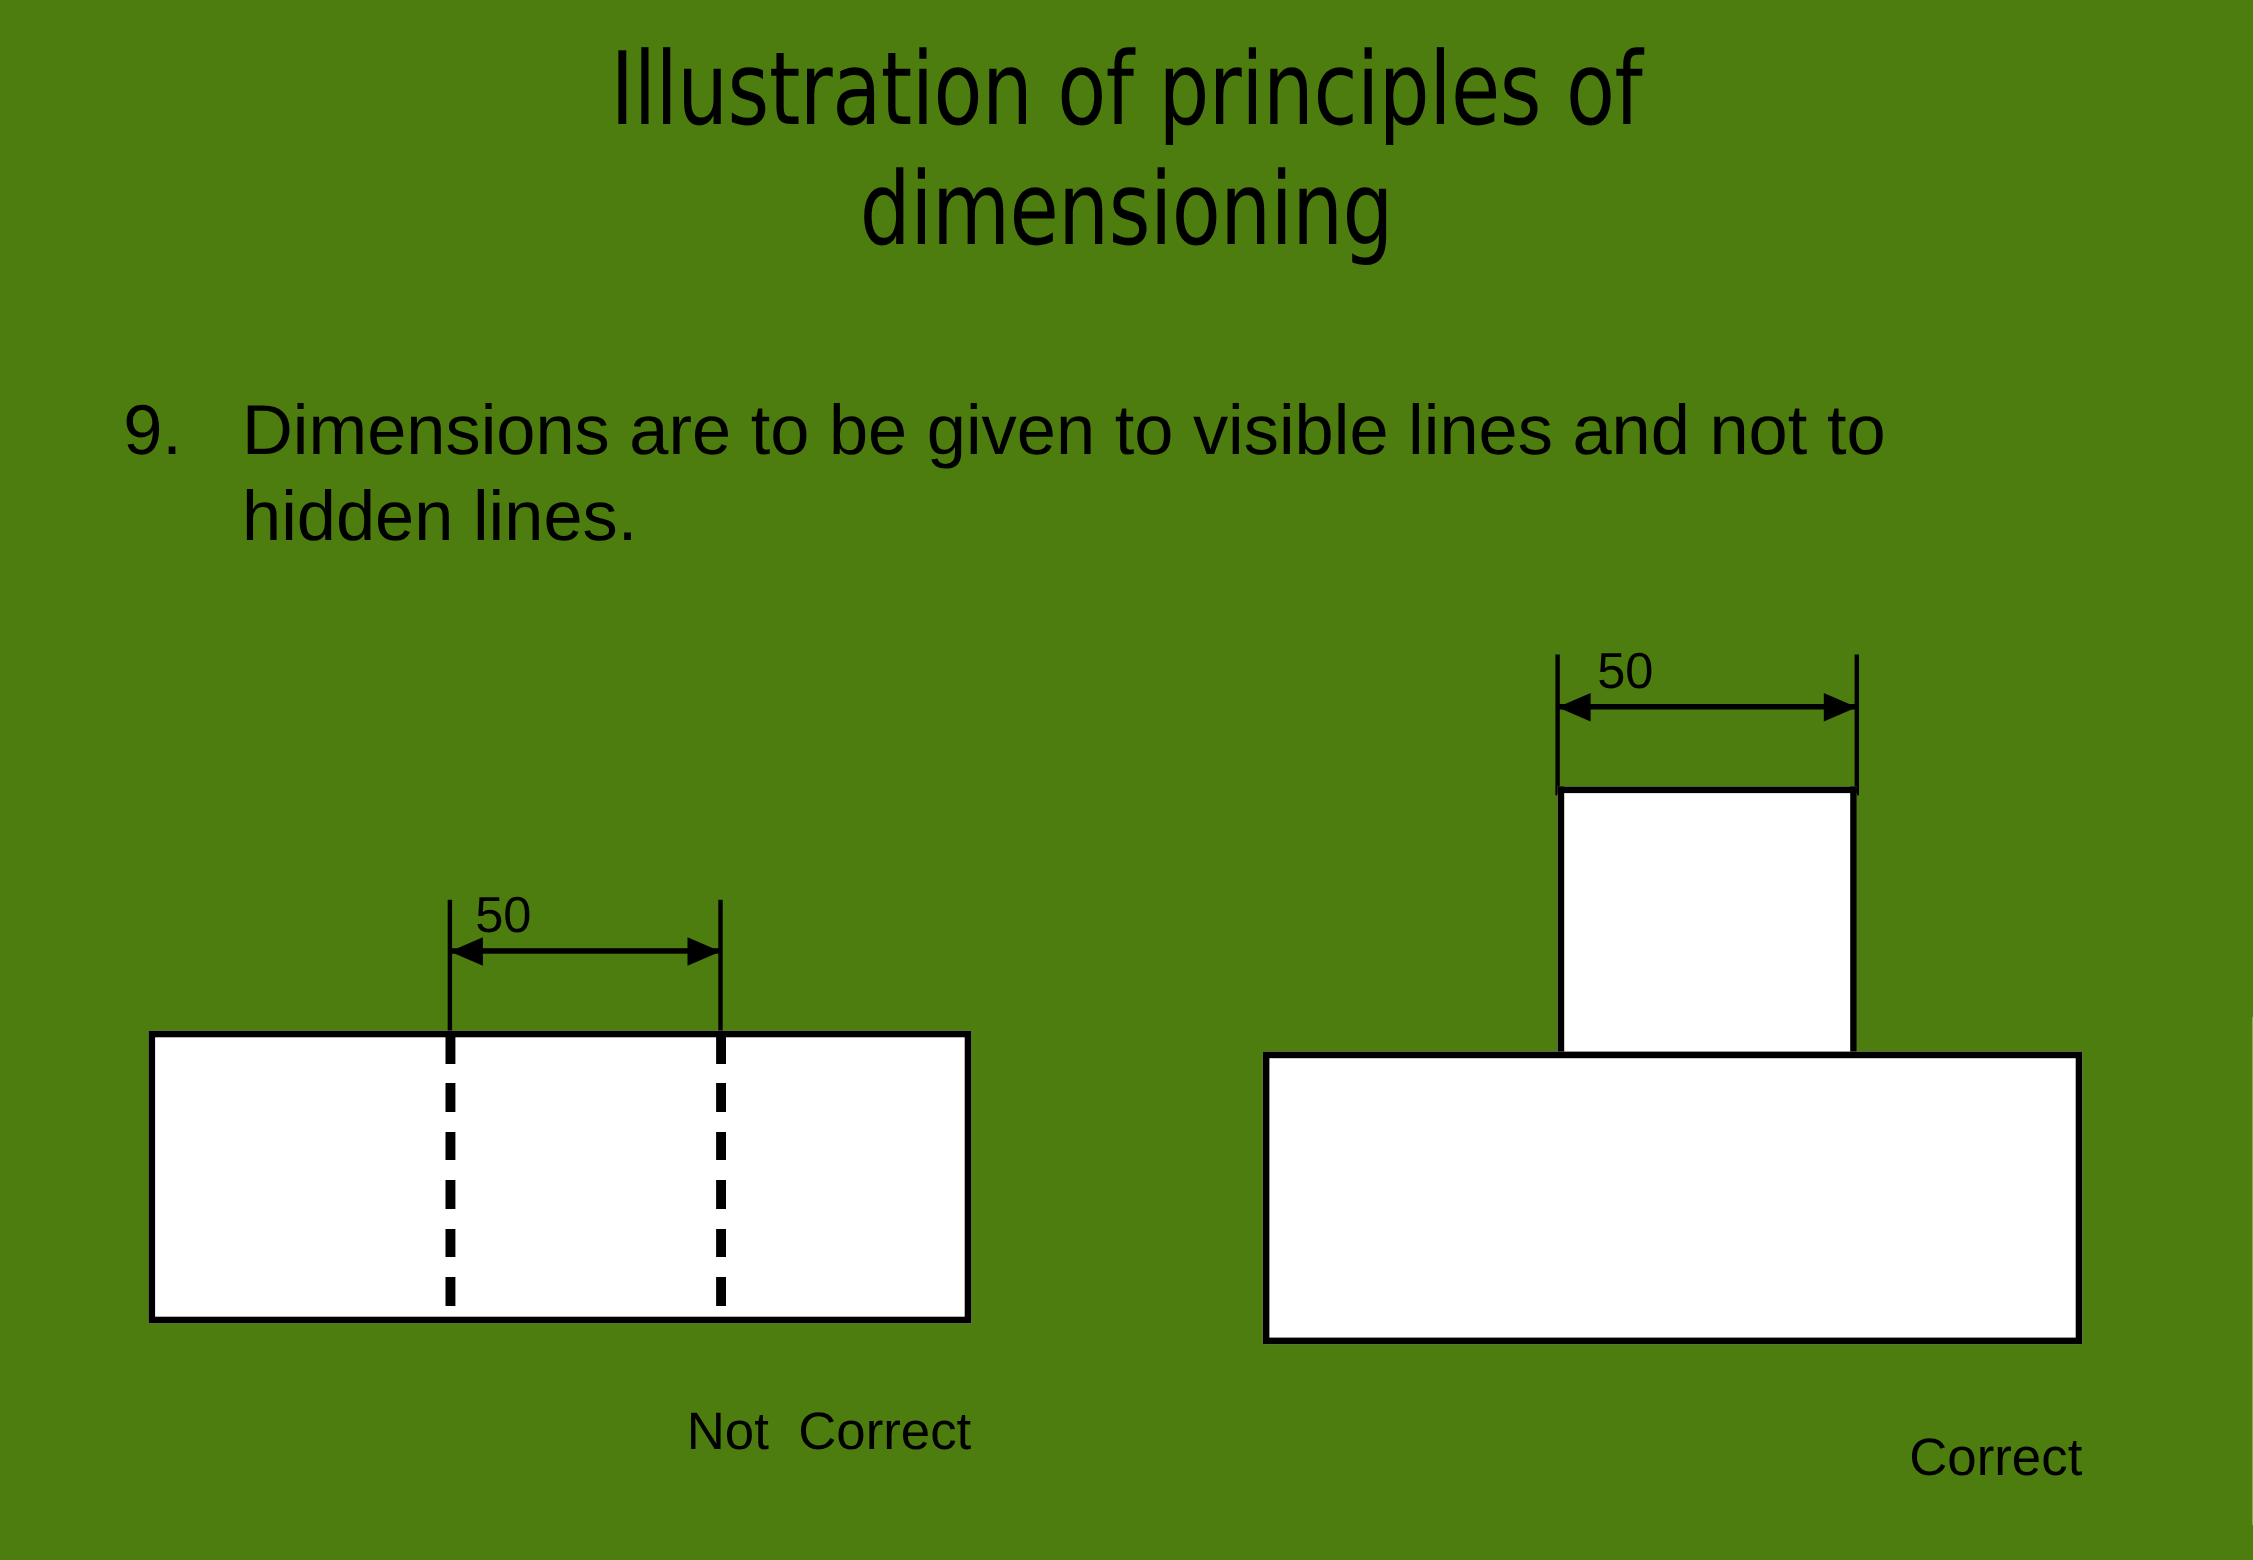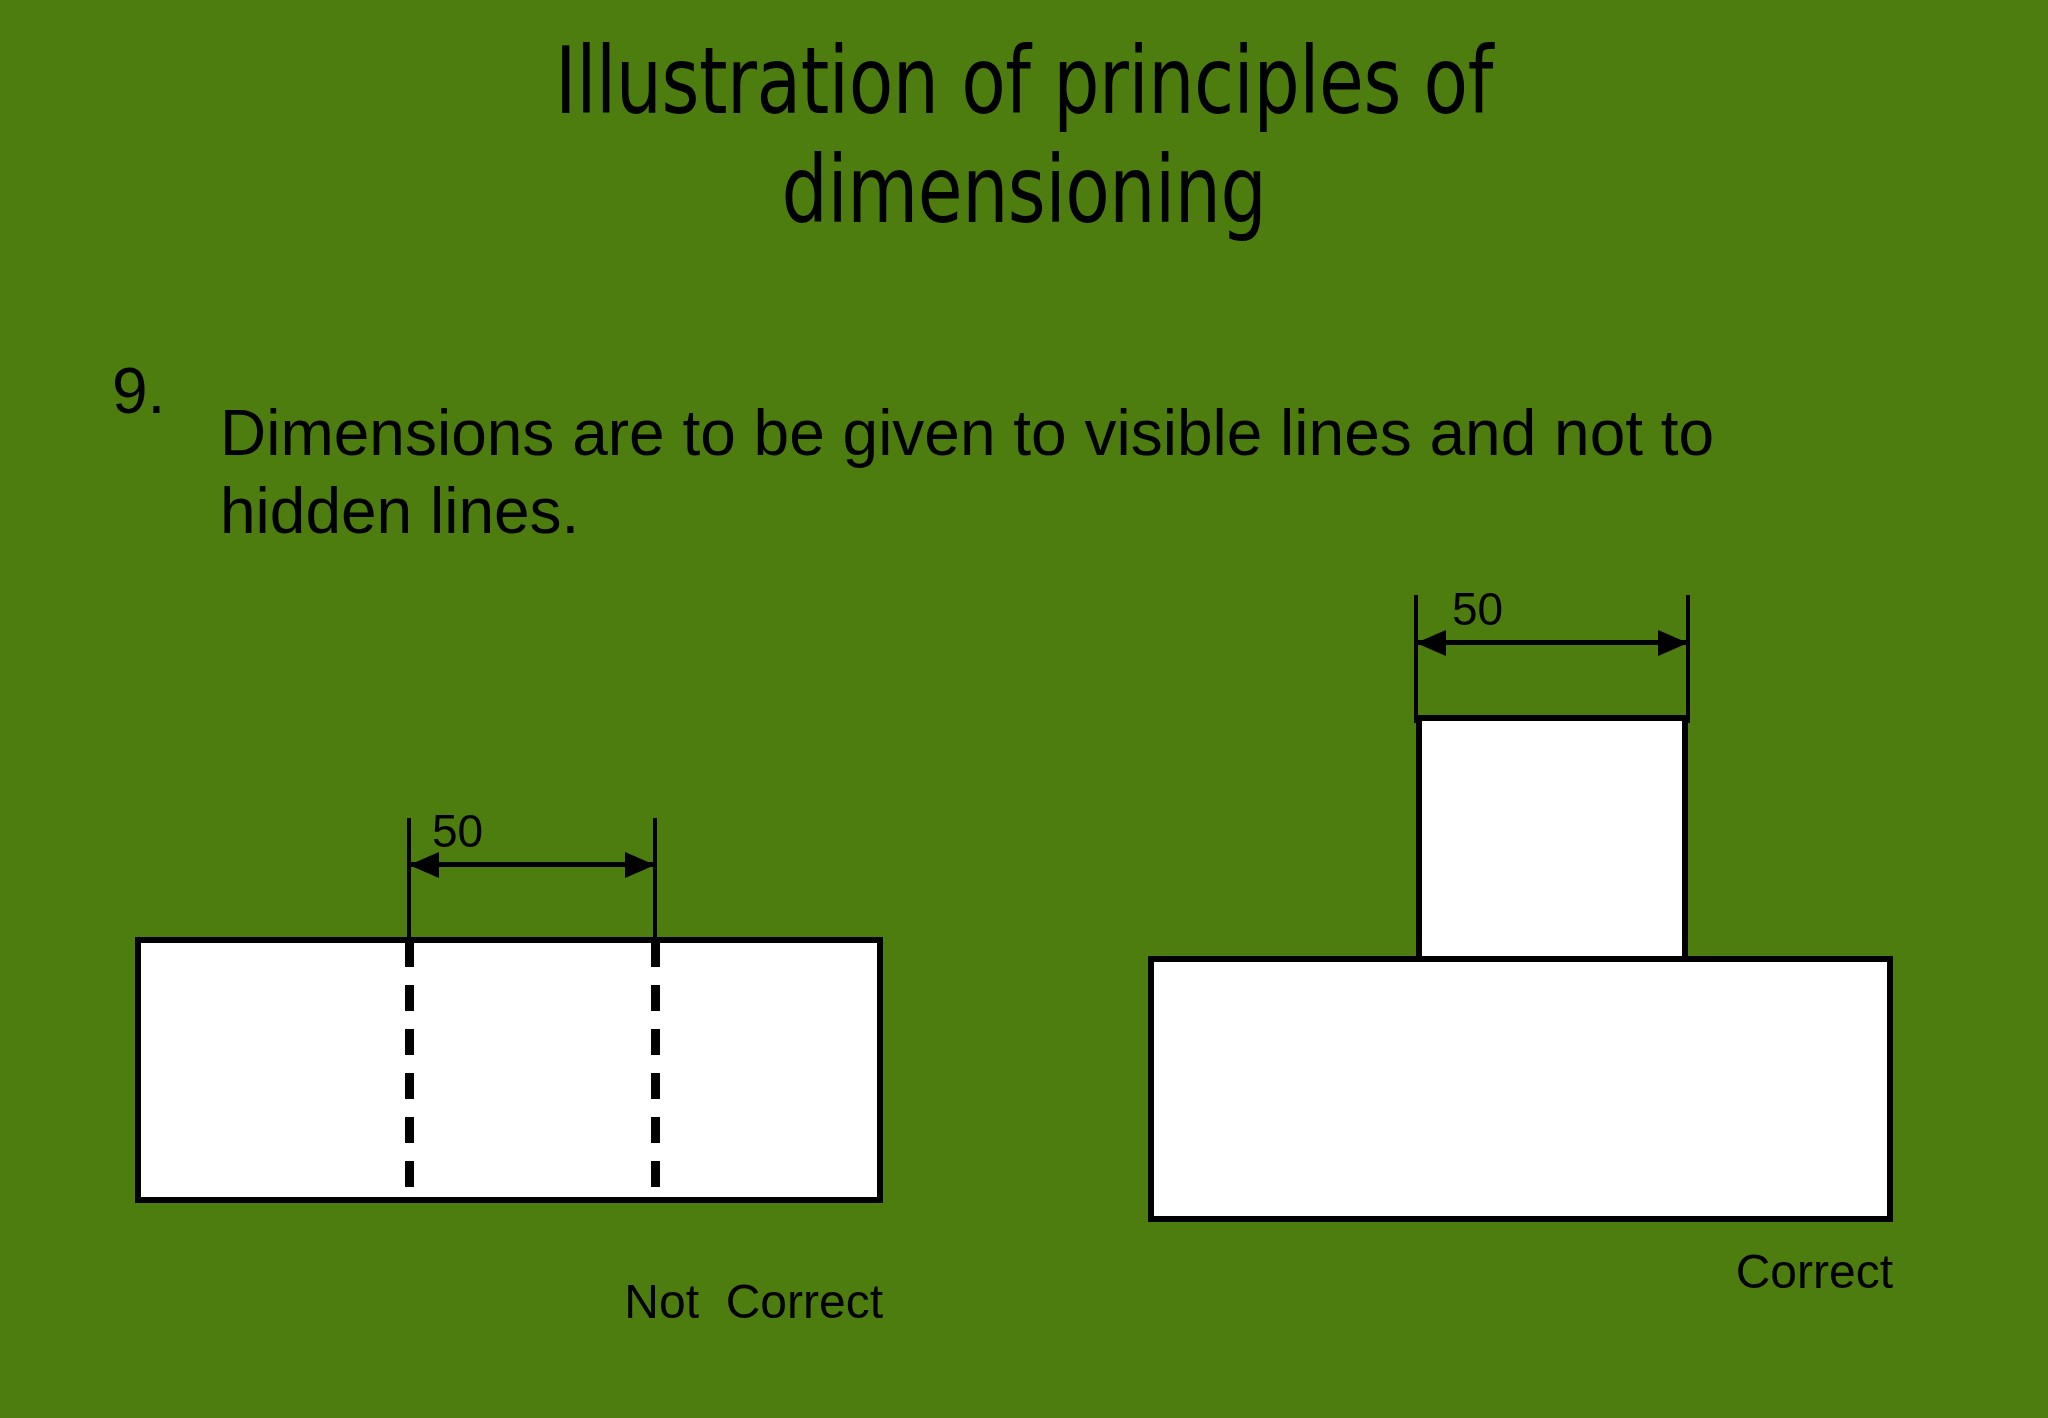--- a/index.html
+++ b/index.html
@@ -48,21 +48,20 @@
     line-height: 1.22;
     font-weight: 400;
   }
   #body-number {
     flex: 0 0 auto;
     width: 108px;
   }
   #body-text {
     flex: 1 1 auto;
     max-width: 1640px;
-    margin-top: 42px;
   }
 
   
   .fig { position: absolute; }
 
   
   .solid-rect {
     position: absolute;
     border: 6px solid #000000;
     box-sizing: border-box;
@@ -166,16 +165,16 @@
     <div class="dim-line" style="left:1416px; top:640px; width:272px;"></div>
     <div class="arrow-head arrow-left" style="left:1416px; top:630px;"></div>
     <div class="arrow-head arrow-right" style="left:1658px; top:630px;"></div>
 
     <div class="dim-label" style="left:1452px; top:586px; width:200px;">50</div>
 
     <div class="stem" style="left:1416px; top:715px; width:272px; height:247px;"></div>
 
     <div class="solid-rect" style="left:1148px; top:956px; width:745px; height:266px;"></div>
 
-    <div class="caption" style="left:1148px; top:1248px; width:745px;">Correct</div>
+    <div class="caption" style="left:1148px; top:1302px; width:745px;">Correct</div>
   </div>
 
 </div>
 
 </body></html>

